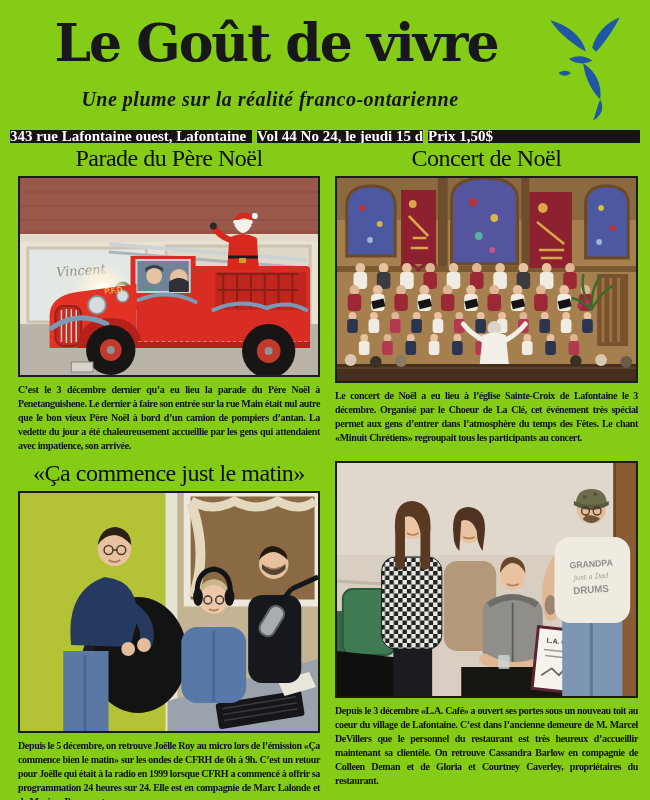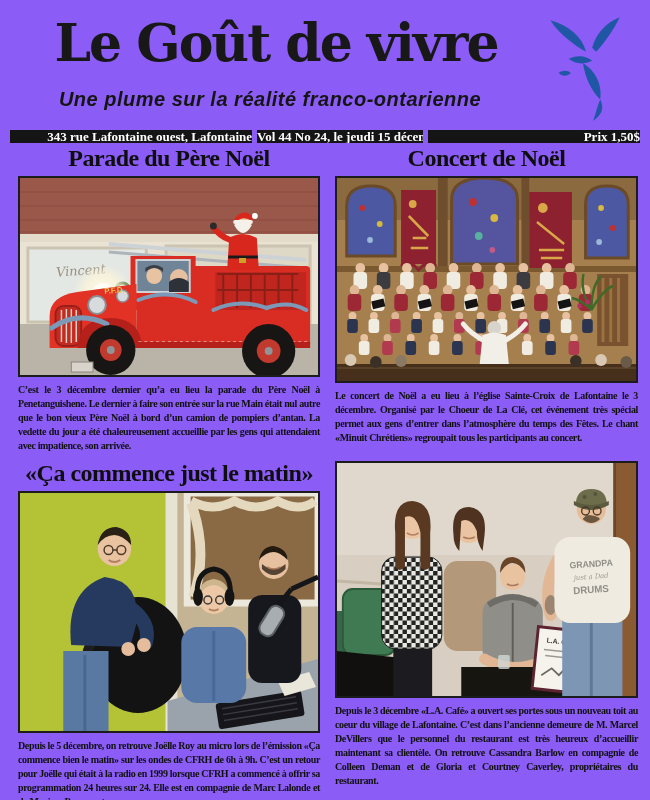--- a/index.html
+++ b/index.html
@@ -1,44 +1,44 @@
 <!DOCTYPE html>
 <html><head>
 <meta charset="utf-8">
 <style>
   html,body{margin:0;padding:0;}
   body{width:650px;height:800px;background:#ffffff;font-family:"Liberation Serif",serif;overflow:hidden;}
-  .page{position:relative;width:650px;height:800px;background:#8b5cf6;}
+  .page{position:relative;width:650px;height:800px;background:#84cc16;}
 
   
   .masthead{position:absolute;top:0;left:0;right:0;height:128px;}
   .masthead-title{position:absolute;top:16px;left:0;right:98px;margin:0;text-align:center;
     font-family:"DejaVu Serif",serif;font-weight:bold;font-size:52px;line-height:1.05;
     letter-spacing:-2px;color:#181818;}
   .masthead-tagline{position:absolute;top:88px;left:30px;right:140px;text-align:center;
-    font-family:Liberation Sans, sans-serif;font-style:italic;font-weight:600;font-size:20px;
+    font-family:Liberation Serif, serif;font-style:italic;font-weight:600;font-size:20px;
     letter-spacing:.5px;color:#151515;}
   .bird-logo{position:absolute;top:16px;right:4px;width:122px;height:106px;}
 
   
   .info-bar{position:absolute;top:130px;left:10px;right:10px;height:13px;display:flex;gap:5px;}
   .info-seg{background:#151515;color:#fff;font-family:"Liberation Serif",serif;font-weight:bold;
-    font-size:13px;line-height:13px;text-align:right;white-space:nowrap;overflow:hidden;}
+    font-size:15px;line-height:13px;text-align:left;white-space:nowrap;overflow:hidden;}
   .seg-address{flex:0 0 242px;}
   .seg-volume{flex:0 0 166px;}
-  .seg-price{flex:1;padding-left:16px;}
+  .seg-price{flex:1;}
 
   
   .content{position:absolute;top:146px;left:18px;right:12px;}
   .row{display:flex;gap:9px;align-items:flex-start;}
   .row2{margin-top:8px;}
   .article{display:flex;flex-direction:column;}
   .a-left{width:303px;}
   .a-right{width:304px;padding-left:6px;}
-  .headline{font-family:"Liberation Serif",serif;font-weight:bold;font-size:24px;
+  .headline{font-family:"Liberation Serif",serif;font-weight:normal;font-size:24px;
     letter-spacing:-.5px;color:#0e0e0e;text-align:center;margin:0 0 5px;white-space:nowrap;line-height:1.05;}
   figure{margin:0;border:2px solid #1c1c1c;background:#ccc;line-height:0;}
   figure svg{display:block;width:100%;}
   .f1 svg{height:197px;} .f2 svg{height:203px;} .f3 svg{height:238px;} .f4 svg{height:233px;}
   .caption-wrap{position:relative;}
   .caption{font-family:"Liberation Serif",serif;font-weight:bold;font-size:10px;
     letter-spacing:-.35px;line-height:14px;color:#101010;text-align:justify;margin:6px 0 0;}
   .svg-script{font-family:"DejaVu Serif",serif;font-style:italic;}
   .svg-caps{font-family:"Liberation Sans",sans-serif;font-weight:bold;}
 </style>

